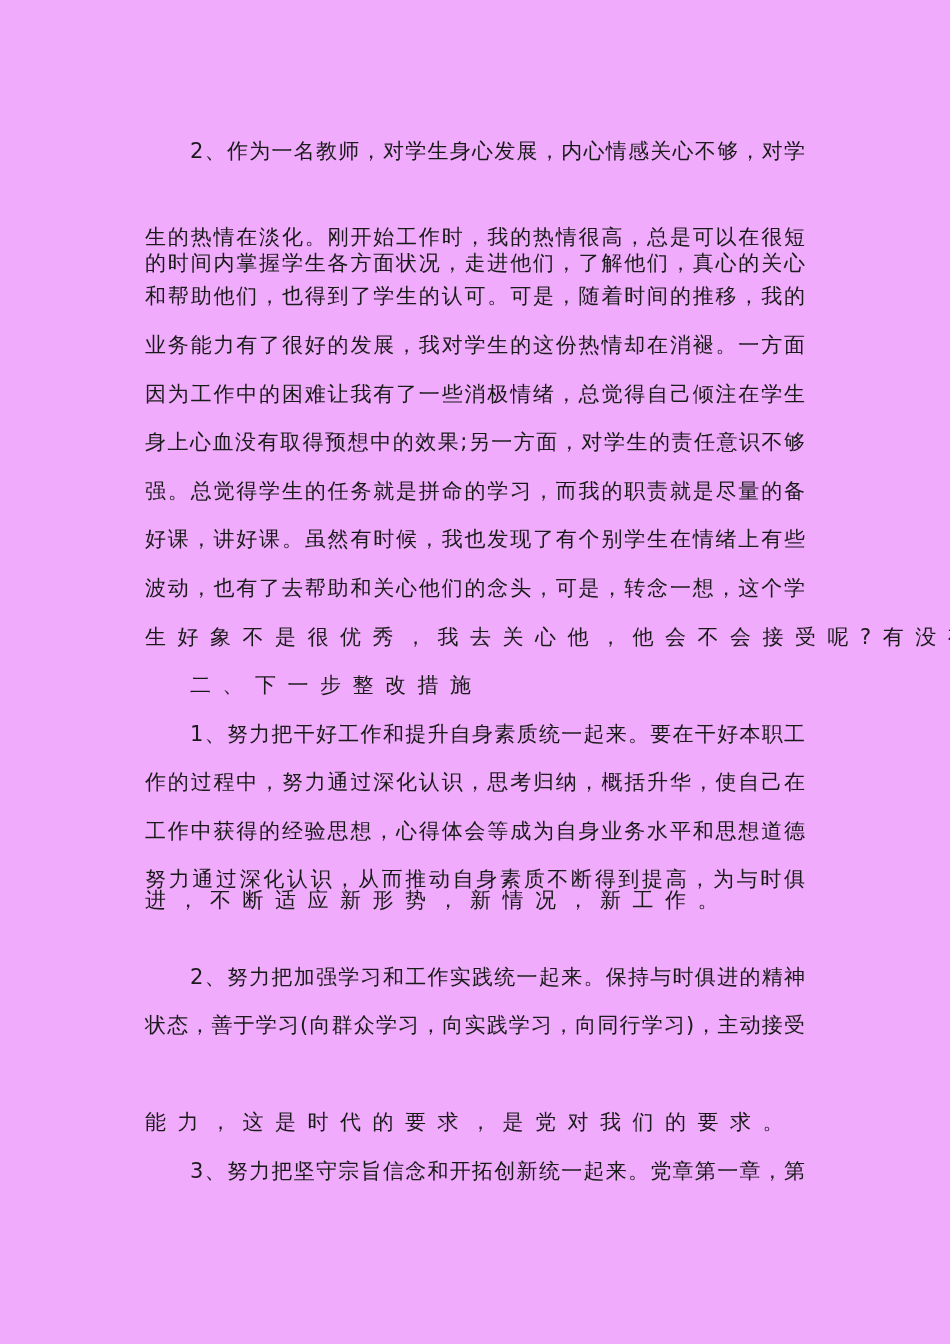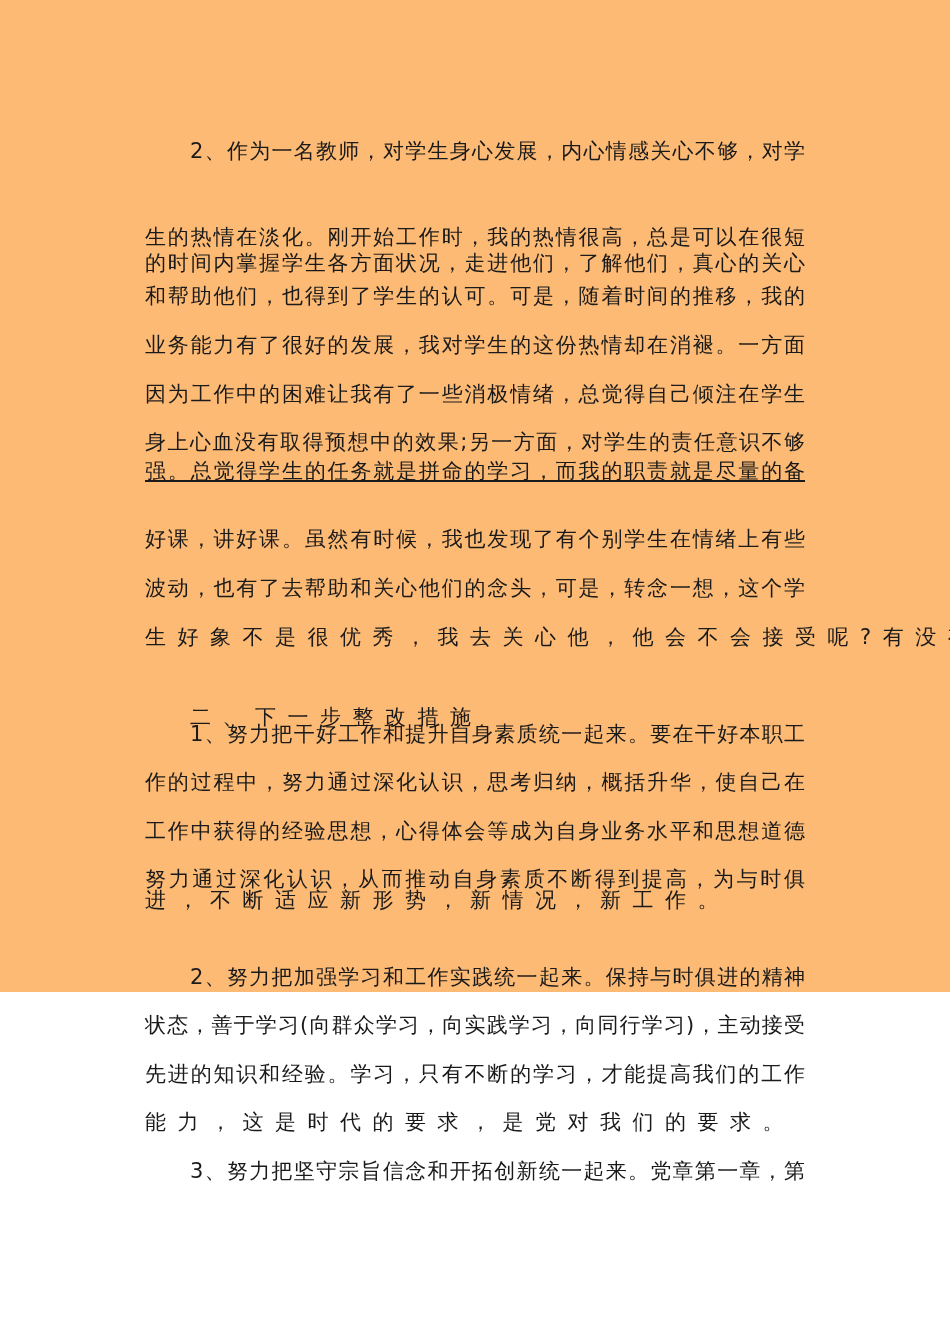--- a/index.html
+++ b/index.html
@@ -1,59 +1,58 @@
 <!DOCTYPE html>
 <html><head>
 <meta charset="utf-8">
 <style>
   html, body { margin: 0; padding: 0; background: #ffffff; }
   body { width: 950px; height: 1344px; position: relative; overflow: hidden; }
-  .page { position: absolute; left: 0; top: 0; width: 950px; height: 992px; background: #fdba74; }
+  .page { position: absolute; left: 0; top: 0; width: 950px; height: 1344px; background: #f0abfc; }
   .line {
     position: absolute;
     left: 145px;
     width: 660px;
     height: 30px;
     font-family: "DejaVu Sans", "Liberation Sans", sans-serif;
     font-size: 21px;
     line-height: 30px;
     color: #1a1a1a;
     white-space: nowrap;
     text-align: justify;
     text-align-last: justify;
   }
   .line.indent { left: 190px; width: 615px; }
   .line.last { text-align-last: left; letter-spacing: 11.5px; }
-  .line.indent.last { letter-spacing: 11.5px; margin-top: 32px; }
+  .line.indent.last { letter-spacing: 11.5px; }
 </style>
 </head>
 <body>
 
 <div class="page">
 
   <div class="line indent" style="top: 136px; letter-spacing: 0px;">2、作为一名教师，对学生身心发展，内心情感关心不够，对学</div>
   <div class="line" style="top: 184px; letter-spacing: 0px; margin-top: 38px;">生的热情在淡化。刚开始工作时，我的热情很高，总是可以在很短</div>
   <div class="line" style="top: 248px; letter-spacing: 0px;">的时间内掌握学生各方面状况，走进他们，了解他们，真心的关心</div>
   <div class="line" style="top: 330px; letter-spacing: 0px;">业务能力有了很好的发展，我对学生的这份热情却在消褪。一方面</div>
   <div class="line" style="top: 281px; letter-spacing: 0px;">和帮助他们，也得到了学生的认可。可是，随着时间的推移，我的</div>
   <div class="line" style="top: 379px; letter-spacing: 0px;">因为工作中的困难让我有了一些消极情绪，总觉得自己倾注在学生</div>
   <div class="line" style="top: 427px; letter-spacing: 0px;">身上心血没有取得预想中的效果;另一方面，对学生的责任意识不够</div>
-  <div class="line" style="top: 456px; letter-spacing: 0px; text-decoration: underline;">强。总觉得学生的任务就是拼命的学习，而我的职责就是尽量的备</div>
+  <div class="line" style="top: 476px; letter-spacing: 0px;">强。总觉得学生的任务就是拼命的学习，而我的职责就是尽量的备</div>
   <div class="line" style="top: 524px; letter-spacing: 0px;">好课，讲好课。虽然有时候，我也发现了有个别学生在情绪上有些</div>
   <div class="line" style="top: 573px; letter-spacing: 0px;">波动，也有了去帮助和关心他们的念头，可是，转念一想，这个学</div>
   <div class="line last" style="top:622px">生好象不是很优秀，我去关心他，他会不会接受呢?有没有用呢?</div>
 
   <div class="line indent last" style="top:670px">二、下一步整改措施</div>
 
   <div class="line indent" style="top: 719px; letter-spacing: 0px;">1、努力把干好工作和提升自身素质统一起来。要在干好本职工</div>
   <div class="line" style="top: 767px; letter-spacing: 0px;">作的过程中，努力通过深化认识，思考归纳，概括升华，使自己在</div>
   <div class="line" style="top: 816px; letter-spacing: 0px;">工作中获得的经验思想，心得体会等成为自身业务水平和思想道德</div>
   <div class="line" style="top: 864px; letter-spacing: 0px;">努力通过深化认识，从而推动自身素质不断得到提高，为与时俱</div>
   <div class="line last" style="top:885px">进，不断适应新形势，新情况，新工作。</div>
 
   <div class="line indent" style="top: 962px; letter-spacing: 0px;">2、努力把加强学习和工作实践统一起来。保持与时俱进的精神</div>
   <div class="line" style="top: 1010px; letter-spacing: 0px;">状态，善于学习(向群众学习，向实践学习，向同行学习)，主动接受</div>
-  <div class="line" style="top: 1059px; letter-spacing: 0px;">先进的知识和经验。学习，只有不断的学习，才能提高我们的工作</div>
   <div class="line last" style="top:1107px">能力，这是时代的要求，是党对我们的要求。</div>
 
   <div class="line indent" style="top: 1156px; letter-spacing: 0px;">3、努力把坚守宗旨信念和开拓创新统一起来。党章第一章，第</div>
 
 </div>
 
 </body></html>

